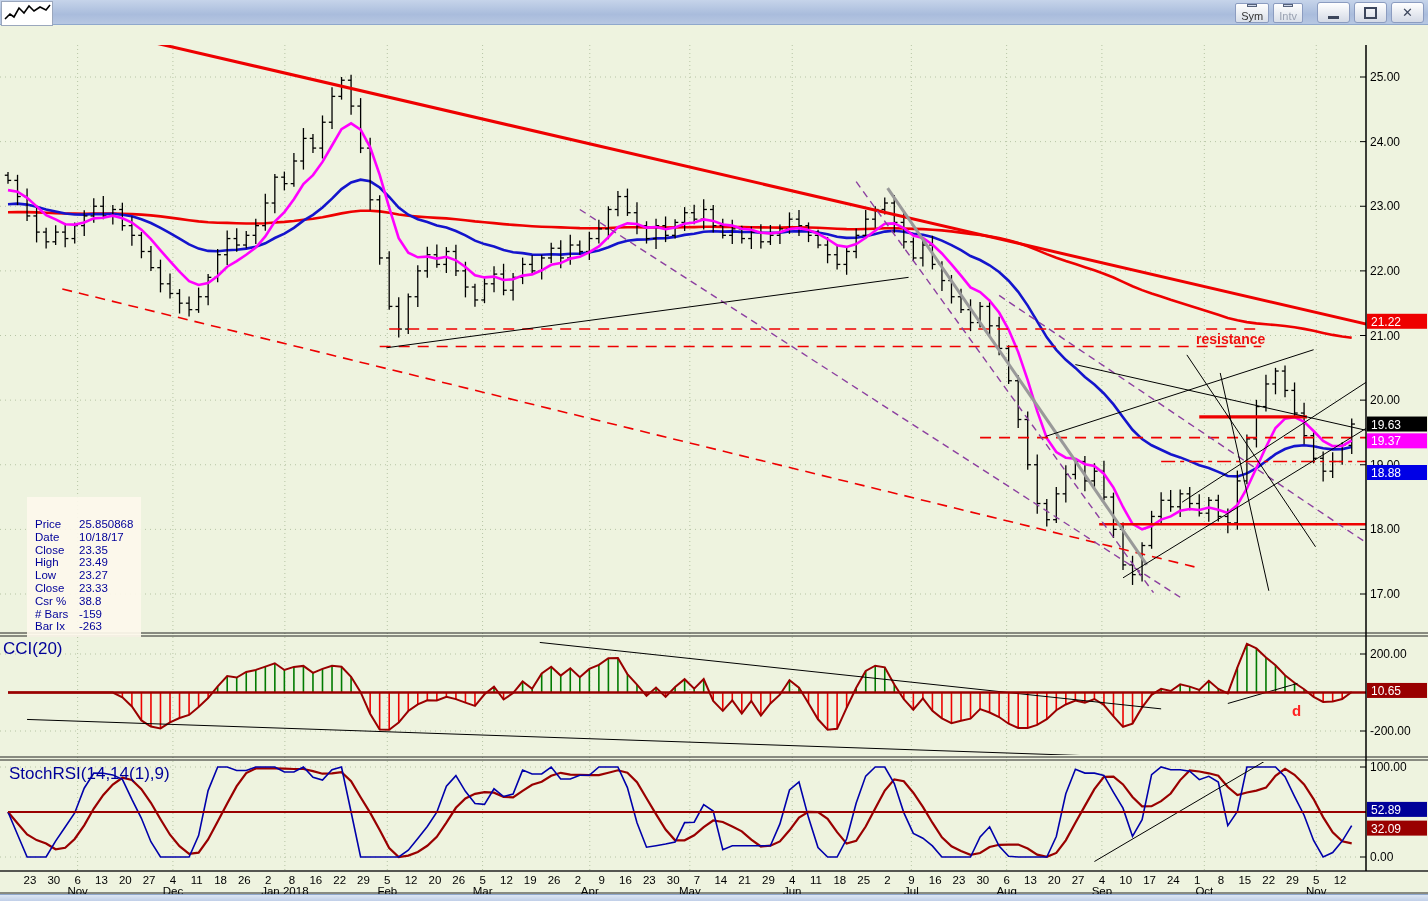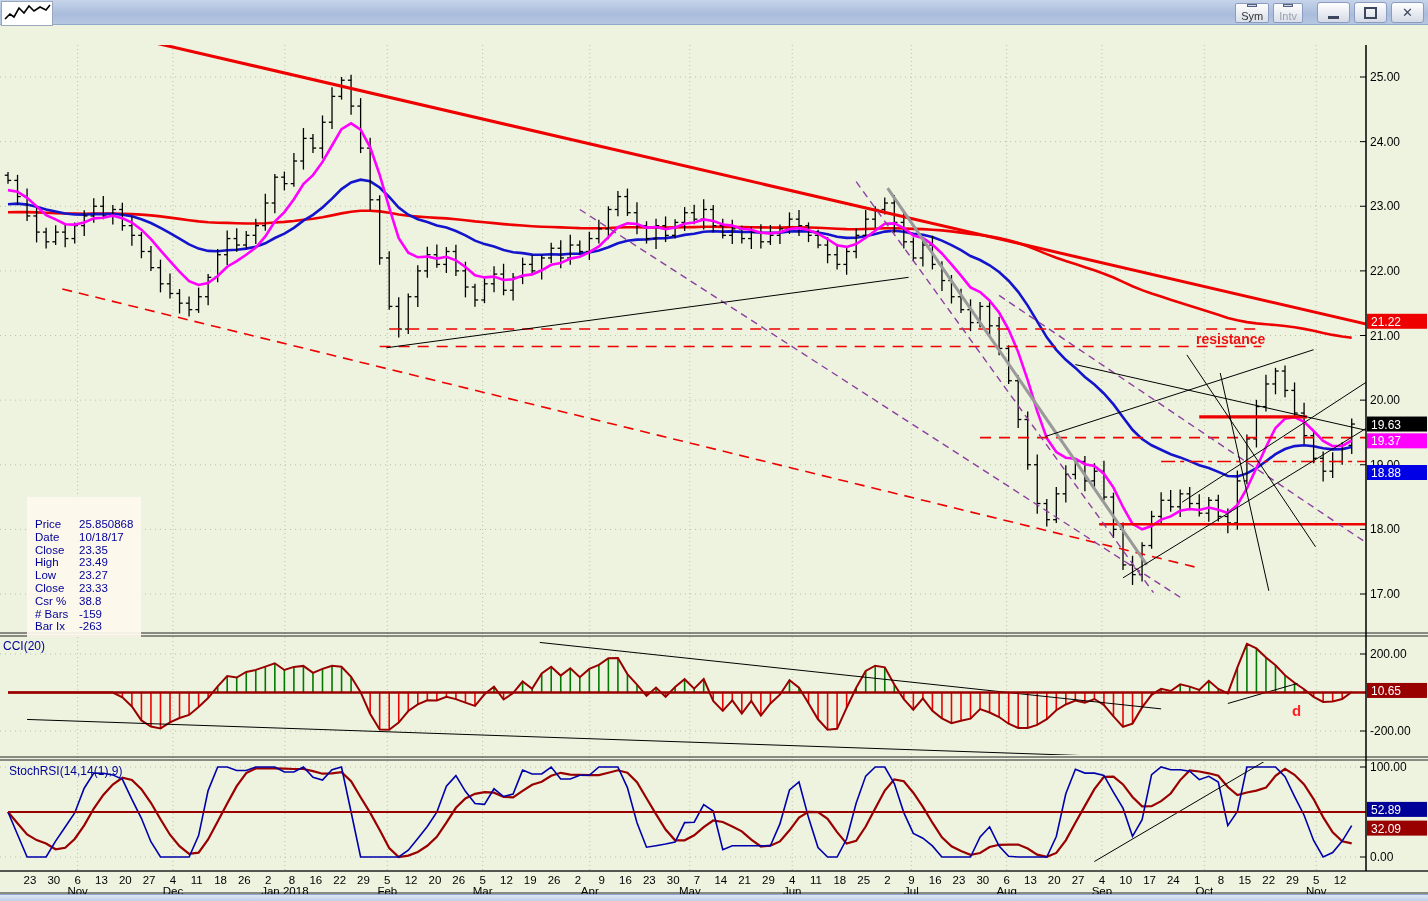--- a/index.html
+++ b/index.html
@@ -27,21 +27,21 @@
   
   .quotebar{position:absolute;left:0;top:27px;height:16px;display:flex;z-index:4;}
   .qcell{height:14px;border:1px solid #3a3a3a;font-size:11px;display:flex;align-items:center;
     padding:0 3px;background:#fff;color:#000;white-space:nowrap;}
   .qcell.accent{background:#000099;border-color:#000066;width:3px;padding:0;}
   .qcell.lab{background:#c9c9c9;}
   .qcell.spacer{background:#f4edda;width:49px;}
   .qcell.chg{background:#00dd22;font-weight:bold;}
   .qcell.val{justify-content:flex-end;}
   
-  .panel-label{position:absolute;color:#000099;font-size:12px;z-index:3;}
+  .panel-label{position:absolute;color:#000099;font-size:17px;z-index:3;}
   .infobox{position:absolute;left:27px;top:497px;background:rgba(253,249,235,.92);
     padding:21px 8px 4px 8px;z-index:3;}
   .infobox .row{display:flex;font-size:11.5px;color:#000099;line-height:12.8px;}
   .infobox .row .k{width:44px;}
   .res-label{position:absolute;left:1172px;top:331px;color:#ee1111;font-weight:bold;
     font-size:14px;z-index:3;margin-left:24px;}
   .d-label{position:absolute;left:1292px;top:702px;color:#ff2222;font-weight:bold;
     font-size:15px;z-index:3;}
   .bottom-strip{position:absolute;left:0;top:894px;width:1428px;height:7px;
     background:linear-gradient(#dce6f4,#bccbe6);border-top:1px solid #8fa8cc;}

